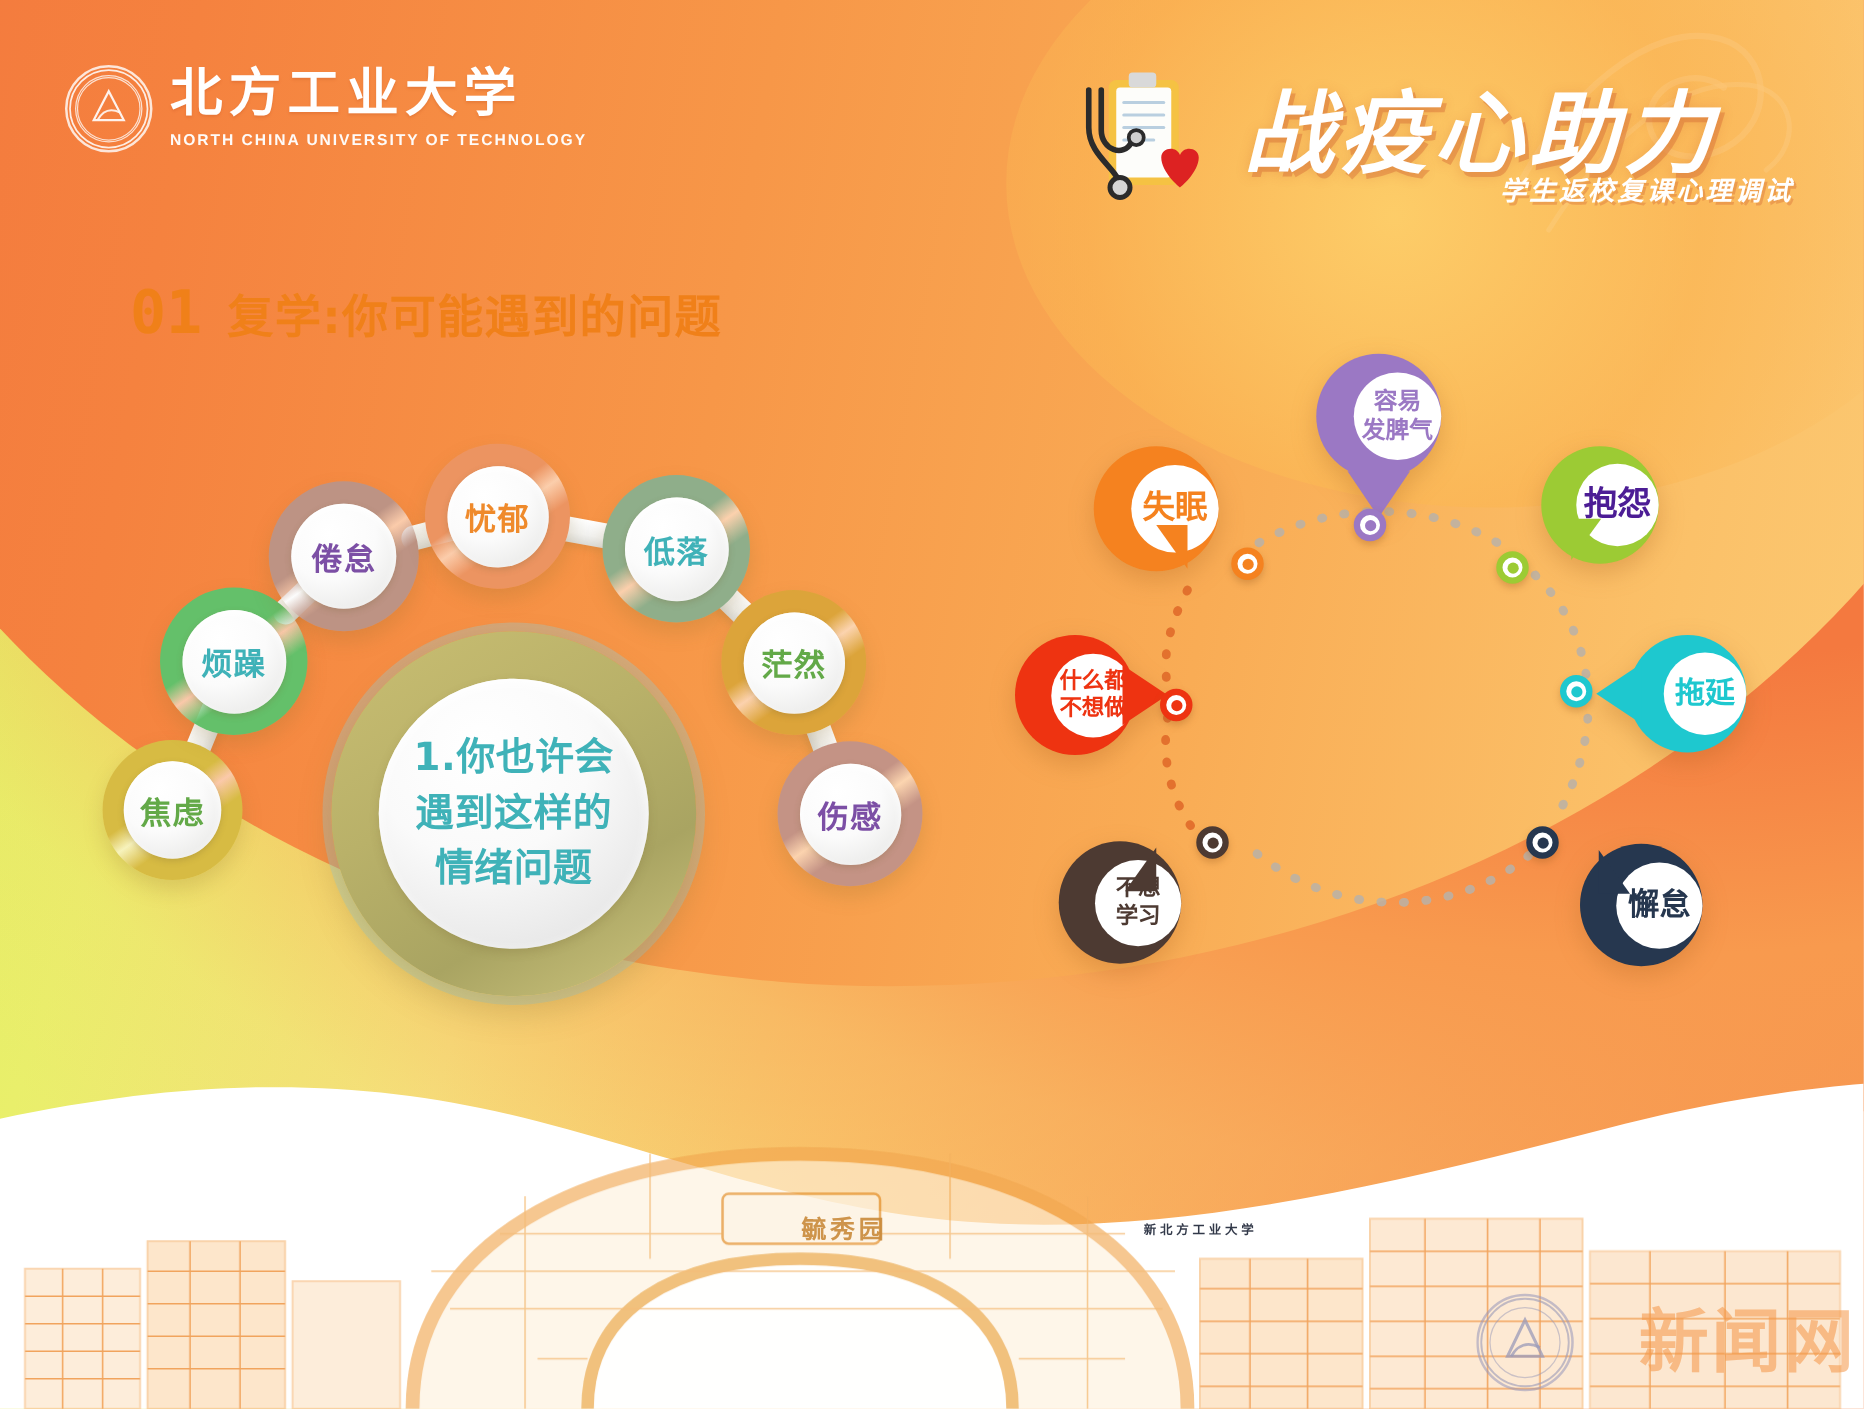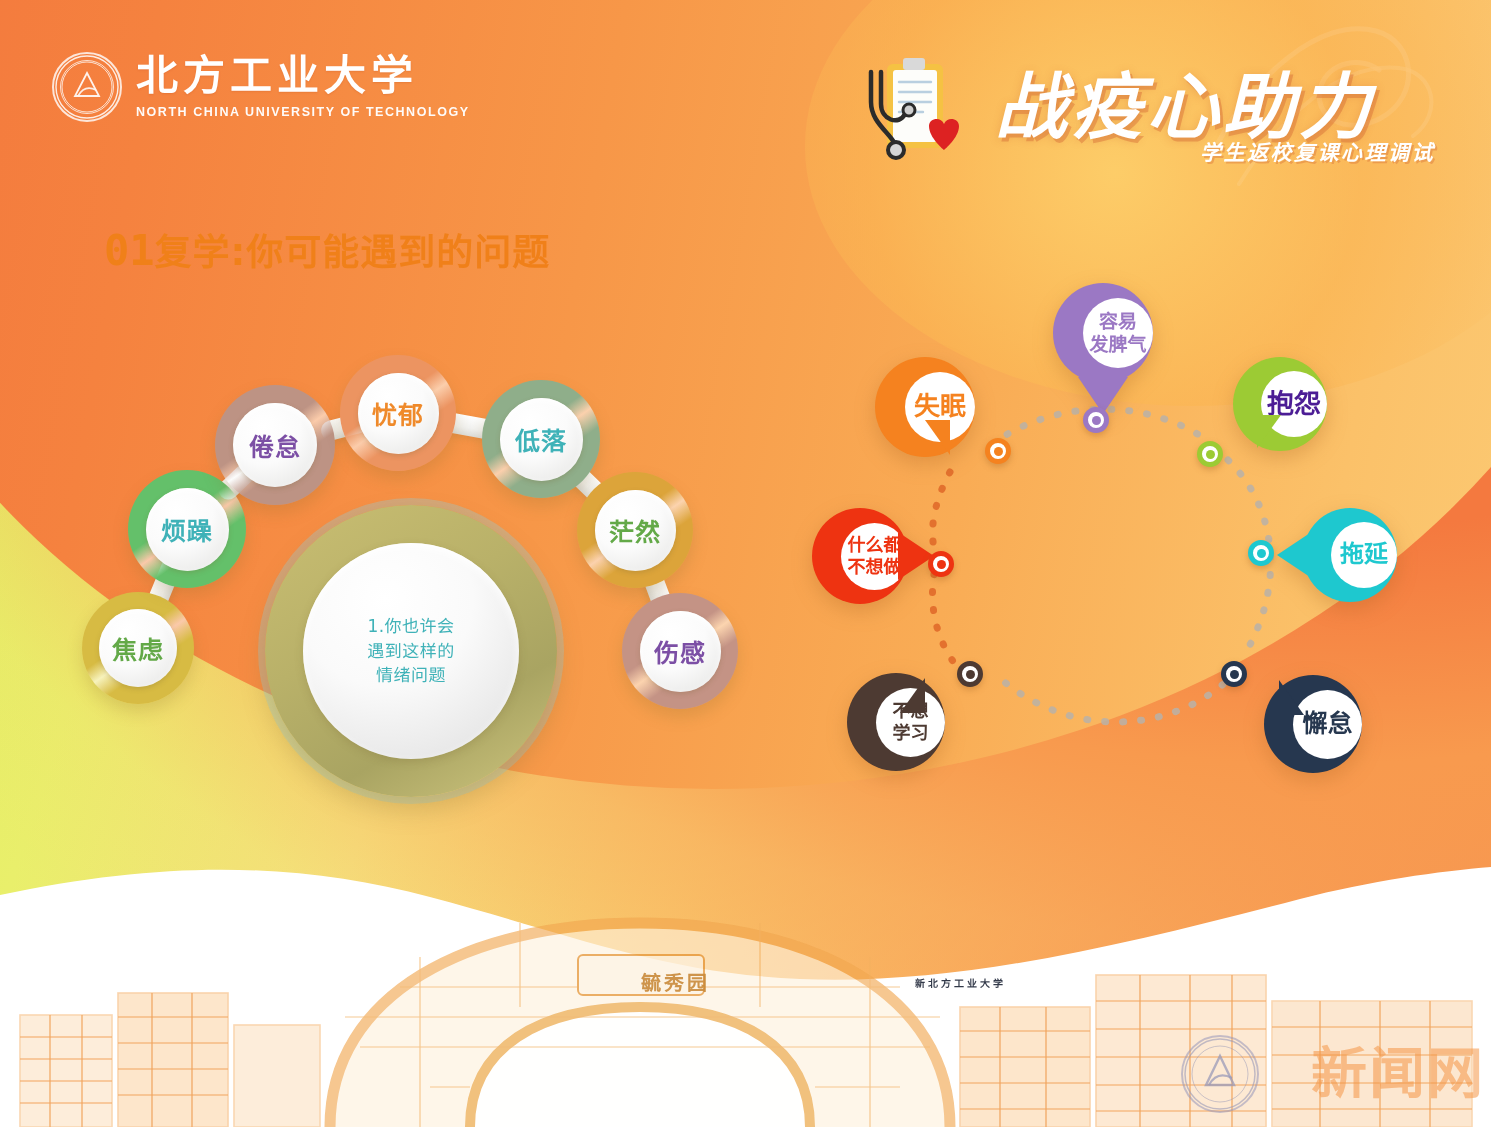--- a/index.html
+++ b/index.html
@@ -59,40 +59,40 @@
     font-size:21px;font-weight:bold;color:#ffffff;letter-spacing:2.5px;
     font-style:italic;
     text-shadow:2px 2px 0 rgba(214,110,55,.40);
     white-space:nowrap;}
 
   
   .section-head{position:absolute;left:104px;top:222px;white-space:nowrap;
     font-size:37px;font-weight:bold;color:#f08019;letter-spacing:1px;
     font-family:"DejaVu Sans","Liberation Sans",sans-serif;}
   .section-head .num{font-family:"DejaVu Sans Mono","Liberation Mono",monospace;
-    font-size:42px;letter-spacing:0;margin-right:0;}
+    font-size:48px;letter-spacing:0;margin-right:20px;}
 
   
   .ring-node{position:absolute;border-radius:50%;display:flex;align-items:center;justify-content:center;
     box-shadow:0 8px 16px rgba(140,110,40,.22);}
   .ring-node .inner{border-radius:50%;display:flex;align-items:center;justify-content:center;
     background:radial-gradient(circle at 36% 28%, #ffffff 0%, #fbfbfb 46%, #e3e3e1 100%);
     box-shadow:inset 0 3px 7px rgba(255,255,255,.95), 0 2px 5px rgba(120,100,50,.25);}
   .ring-node .lbl{font-size:25px;font-weight:bold;letter-spacing:1px;
     font-family:"DejaVu Sans","Liberation Sans",sans-serif;white-space:nowrap;}
 
   .hub{position:absolute;border-radius:50%;display:flex;align-items:center;justify-content:center;}
   .hub-left{left:265px;top:505px;width:292px;height:292px;
     background:linear-gradient(150deg,#c9be72 0%,#b9b169 40%,#a9a462 70%,#cfc67f 100%);
     box-shadow:0 12px 26px rgba(130,110,45,.28), 0 0 0 7px rgba(150,205,215,.35);}
   .hub-left .hub-in{width:216px;height:216px;border-radius:50%;
     background:radial-gradient(circle at 38% 26%, #ffffff 0%, #fafafa 42%, #dedede 100%);
     display:flex;flex-direction:column;align-items:center;justify-content:center;
     box-shadow:inset 0 4px 10px rgba(255,255,255,.9), 0 3px 8px rgba(120,100,50,.22);}
-  .hub-left .hub-line{font-size:17px;font-weight:normal;color:#3fb2b8;line-height:1.45;
+  .hub-left .hub-line{font-size:31px;font-weight:bold;color:#3fb2b8;line-height:1.45;
     letter-spacing:.5px;white-space:nowrap;
     font-family:"DejaVu Sans","Liberation Sans",sans-serif;}
 
   .connector{position:absolute;height:20px;border-radius:10px;
     background:linear-gradient(180deg,#ffffff 0%,#f2f2f0 60%,#dcdcd8 100%);
     box-shadow:0 3px 6px rgba(140,115,50,.18);}
 
   
   .pin{position:absolute;border-radius:50%;display:flex;align-items:center;justify-content:flex-end;
     filter:drop-shadow(0 7px 10px rgba(170,95,30,.30));}

